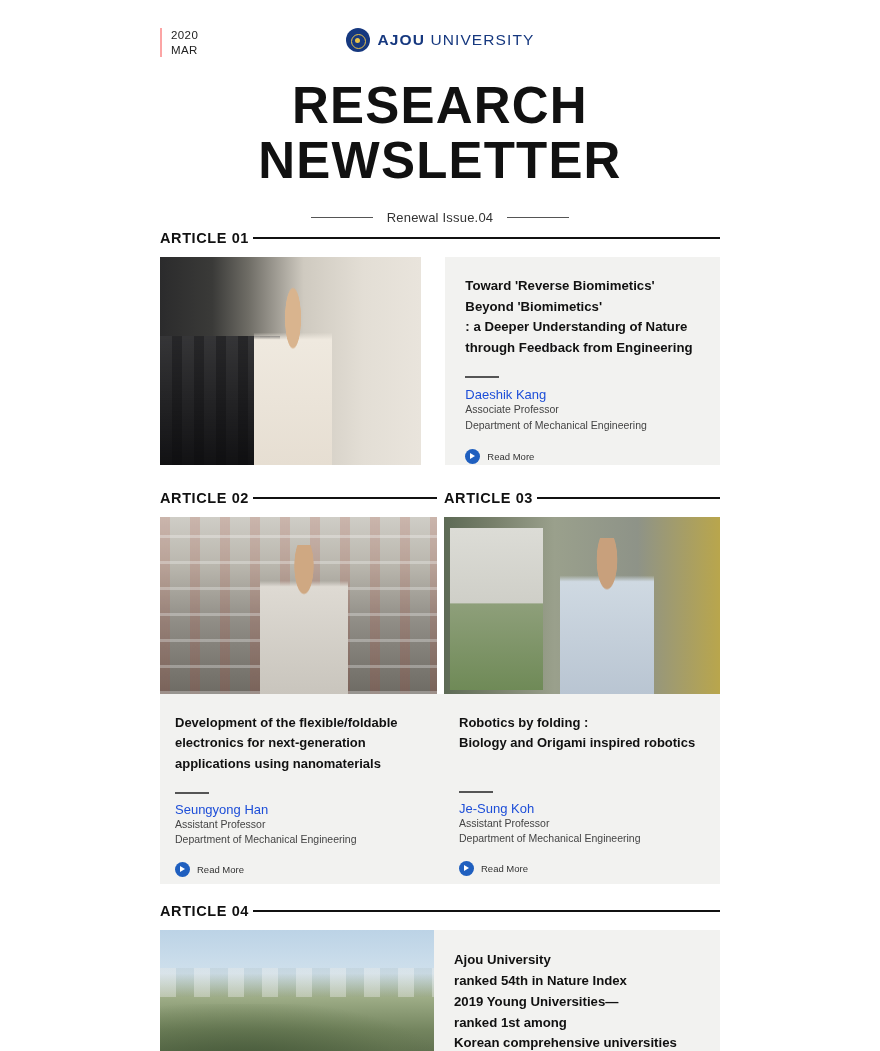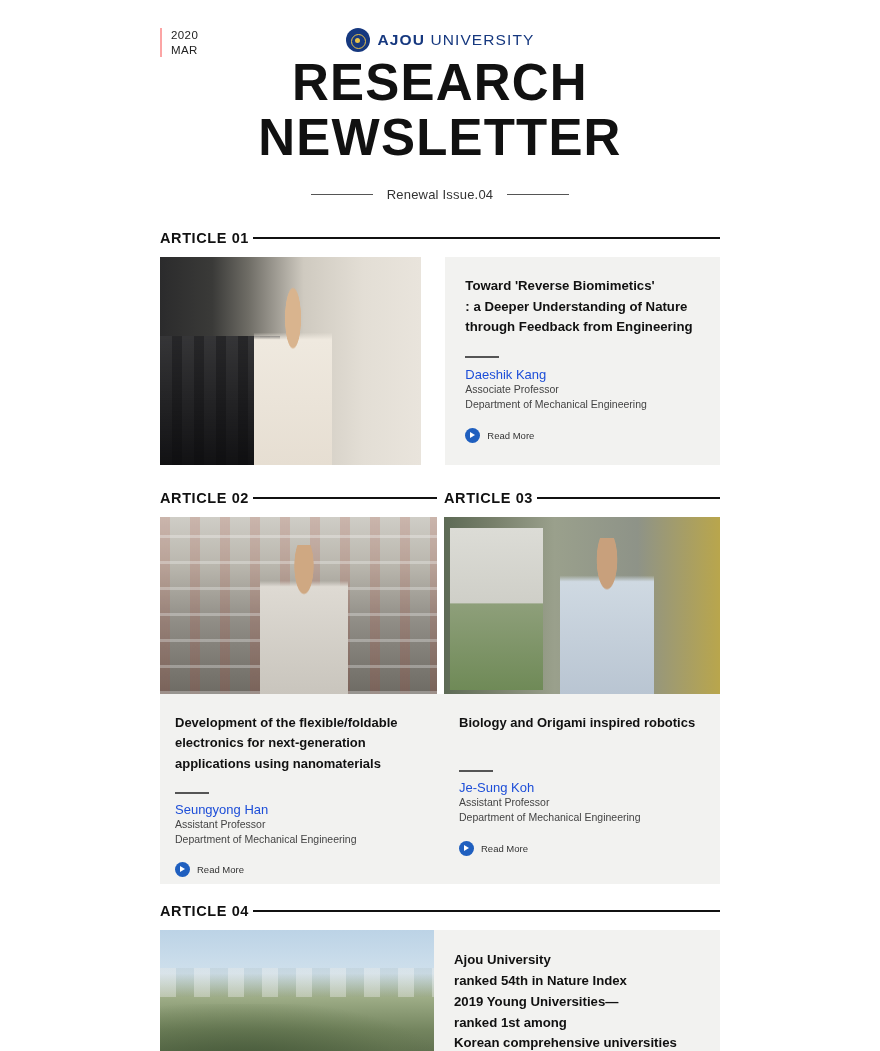--- a/index.html
+++ b/index.html
@@ -66,21 +66,21 @@
   }
   .brand-name {
     font-size: 15.5px;
     letter-spacing: 1.1px;
     color: #16387f;
     font-weight: bold;
   }
   .brand-name .light { font-weight: normal; }
 
   .masthead {
-    margin-top: 3px;
+    margin-top: 26px;
     text-align: center;
     font-size: 51px;
     line-height: 1.08;
     font-weight: bold;
     letter-spacing: 1.2px;
     color: #111;
   }
   .issue-row {
     margin-top: 22px;
     display: flex;
@@ -267,20 +267,21 @@
     <span class="line"></span>
   </div>
 
   <div style="display:flex; margin-top:11px; height:208px;gap:24px;">
     <div class="photo ph1" style="width:274px; height:208px;">
       <span class="ph-inner"></span>
     </div>
     <div class="card-body" style="width:286px; padding:19px 20px 0 20px;">
       <div class="headline" style="font-size:13.2px; line-height:1.56;">
         <div>Toward 'Reverse Biomimetics'</div>
+        <div>Beyond 'Biomimetics'</div>
         <div>: a Deeper Understanding of Nature</div>
         <div>through Feedback from Engineering</div>
       </div>
       <div class="divider-sm" style="margin:18px 0 9px 0;"></div>
       <div class="person-name">Daeshik Kang</div>
       <div class="person-role">Associate Professor</div>
       <div class="person-role">Department of Mechanical Engineering</div>
       <div class="readmore" style="margin-top:16px;">
         <span class="dot"></span>
         <span class="txt">Read More</span>
@@ -322,20 +323,21 @@
     <span class="label">ARTICLE 03</span>
     <span class="line"></span>
   </div>
 
   <div style="margin-top:11px;">
     <div class="photo ph3" style="width:276px; height:177px;">
       <span class="ph-inner"></span>
     </div>
     <div class="card-body" style="width:276px; height:190px; padding:19px 18px 0 15px;">
       <div class="headline" style="font-size:13px; line-height:1.56;">
+        <div>Robotics by folding :</div>
         <div>Biology and Origami inspired robotics</div>
       </div>
       <div class="divider-sm" style="margin:37px 0 8px 0;"></div>
       <div class="person-name">Je-Sung Koh</div>
       <div class="person-role">Assistant Professor</div>
       <div class="person-role">Department of Mechanical Engineering</div>
       <div class="readmore" style="margin-top:15px;">
         <span class="dot"></span>
         <span class="txt">Read More</span>
       </div>

